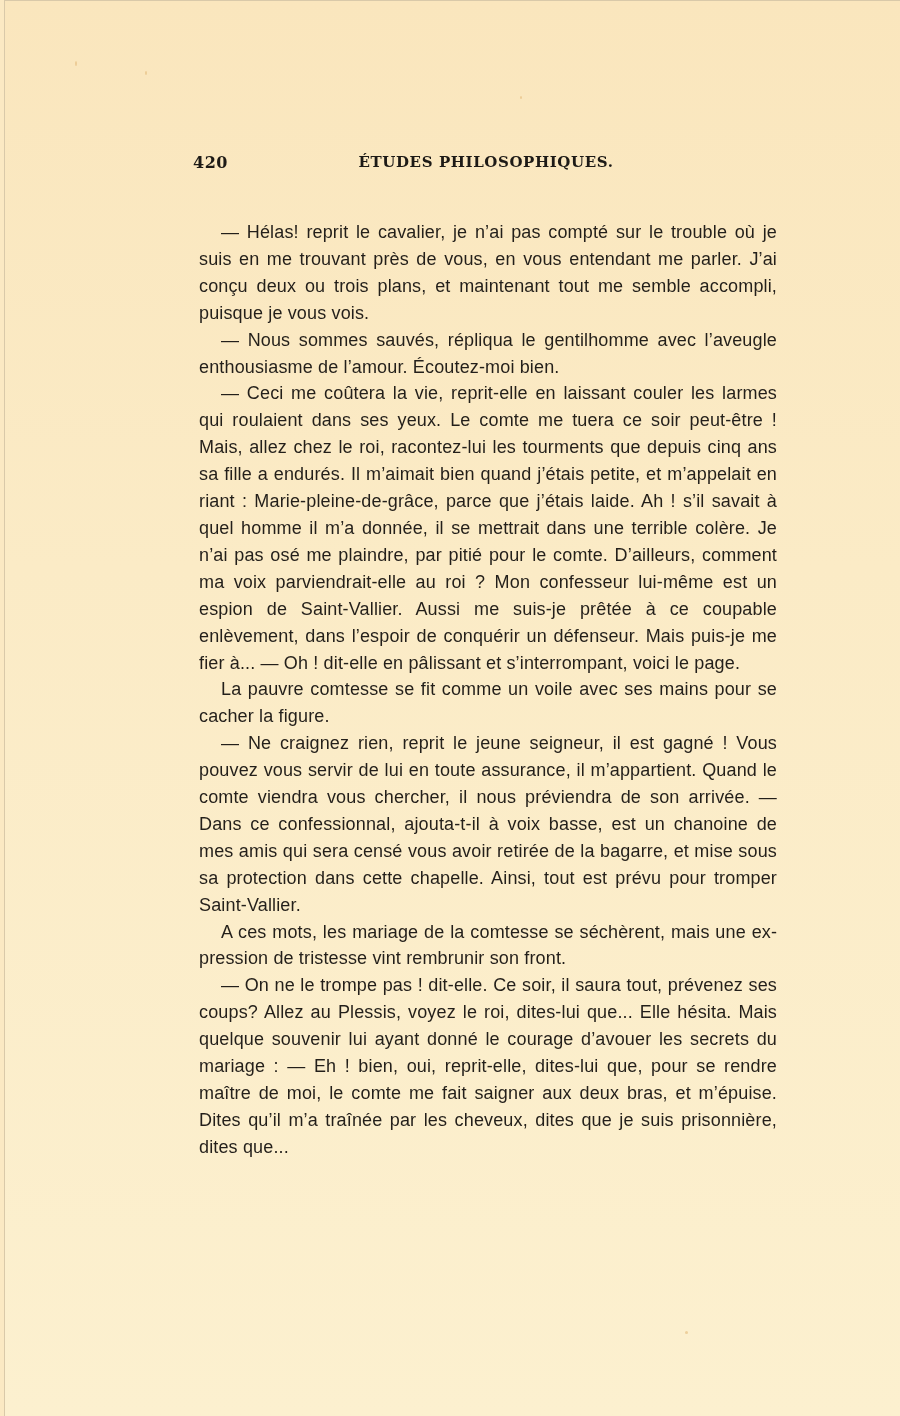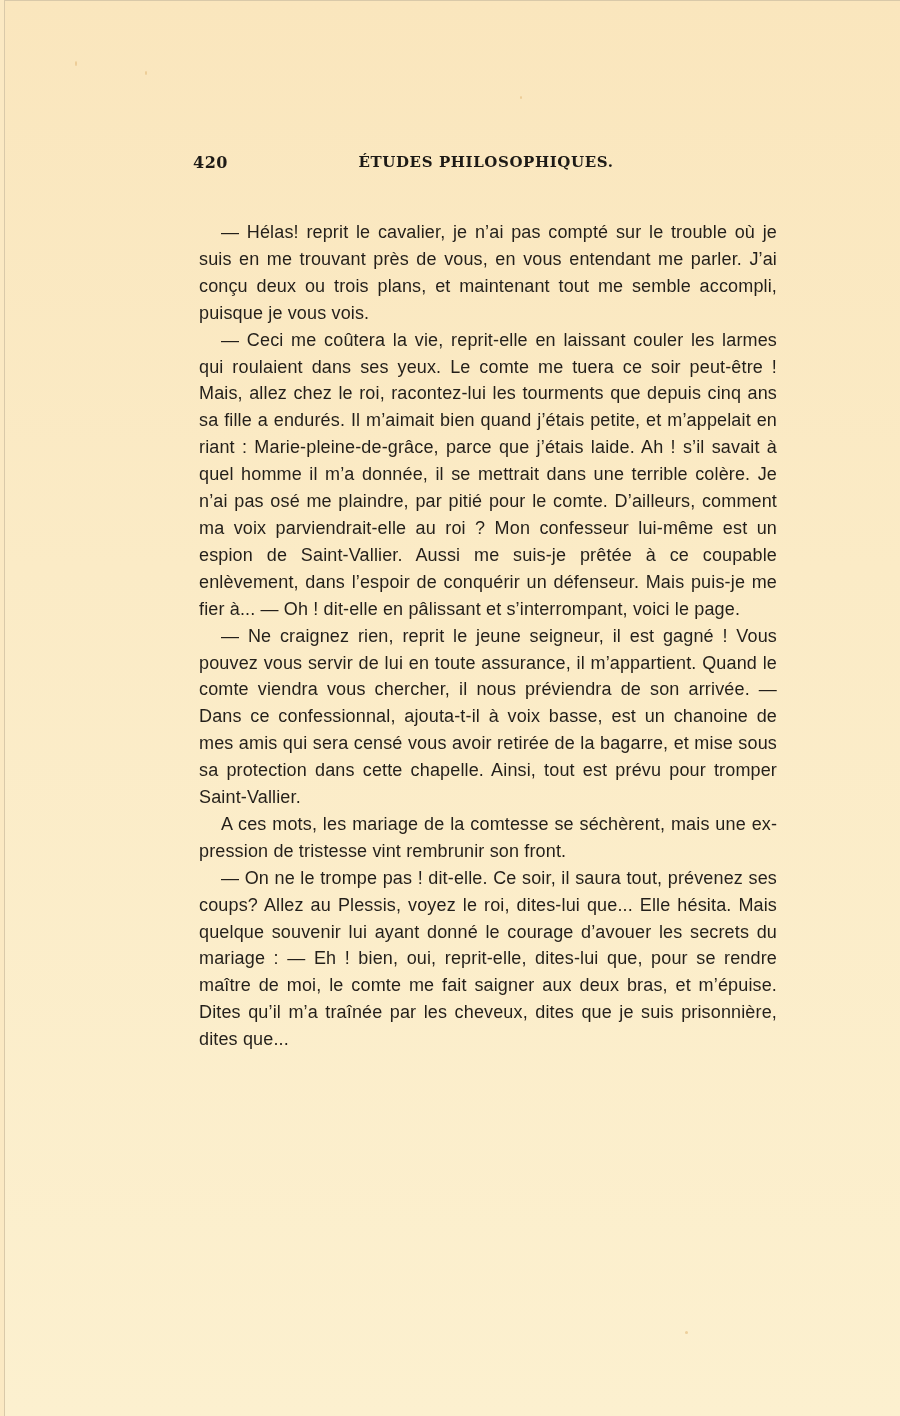--- a/index.html
+++ b/index.html
@@ -84,19 +84,21 @@
   <span class="speck" style="left:680px;top:1330px;width:3px;height:3px;"></span>
   <span class="speck" style="left:515px;top:95px;width:2px;height:3px;"></span>
 
   <div class="running-head">
     <span class="folio">420</span>
     <span class="title">ÉTUDES PHILOSOPHIQUES.</span>
   </div>
 
   <div class="text-block">
     <p class="para">— Hélas! reprit le cavalier, je n’ai pas compté sur le trouble où je suis en me trouvant près de vous, en vous entendant me parler. J’ai conçu deux ou trois plans, et maintenant tout me semble ac­compli, puisque je vous vois.</p>
+    <p class="para">— Nous sommes sauvés, répliqua le gentilhomme avec l’aveugle enthousiasme de l’amour. Écoutez-moi bien.</p>
     <p class="para">— Ceci me coûtera la vie, reprit-elle en laissant couler les lar­mes qui roulaient dans ses yeux. Le comte me tuera ce soir peut-être ! Mais, allez chez le roi, racontez-lui les tourments que depuis cinq ans sa fille a endurés. Il m’aimait bien quand j’étais petite, et m’appelait en riant : Marie-pleine-de-grâce, parce que j’étais laide. Ah ! s’il savait à quel homme il m’a donnée, il se mettrait dans une terrible colère. Je n’ai pas osé me plaindre, par pitié pour le comte. D’ailleurs, comment ma voix parviendrait-elle au roi ? Mon con­fesseur lui-même est un espion de Saint-Vallier. Aussi me suis-je prêtée à ce coupable enlèvement, dans l’espoir de conquérir un dé­fenseur. Mais puis-je me fier à... — Oh ! dit-elle en pâlissant et s’interrompant, voici le page.</p>
+    <p class="para">La pauvre comtesse se fit comme un voile avec ses mains pour se cacher la figure.</p>
     <p class="para">— Ne craignez rien, reprit le jeune seigneur, il est gagné ! Vous pouvez vous servir de lui en toute assurance, il m’appartient. Quand le comte viendra vous chercher, il nous préviendra de son arrivée. — Dans ce confessionnal, ajouta-t-il à voix basse, est un chanoine de mes amis qui sera censé vous avoir retirée de la bagarre, et mise sous sa protection dans cette chapelle. Ainsi, tout est prévu pour tromper Saint-Vallier.</p>
     <p class="para">A ces mots, les mariage de la comtesse se séchèrent, mais une ex­pression de tristesse vint rembrunir son front.</p>
     <p class="para">— On ne le trompe pas ! dit-elle. Ce soir, il saura tout, préve­nez ses coups? Allez au Plessis, voyez le roi, dites-lui que... Elle hésita. Mais quelque souvenir lui ayant donné le courage d’avouer les secrets du mariage : — Eh ! bien, oui, reprit-elle, dites-lui que, pour se rendre maître de moi, le comte me fait saigner aux deux bras, et m’épuise. Dites qu’il m’a traînée par les cheveux, dites que je suis prisonnière, dites que...</p>
   </div>
 
 </div>
 
 </body></html>

